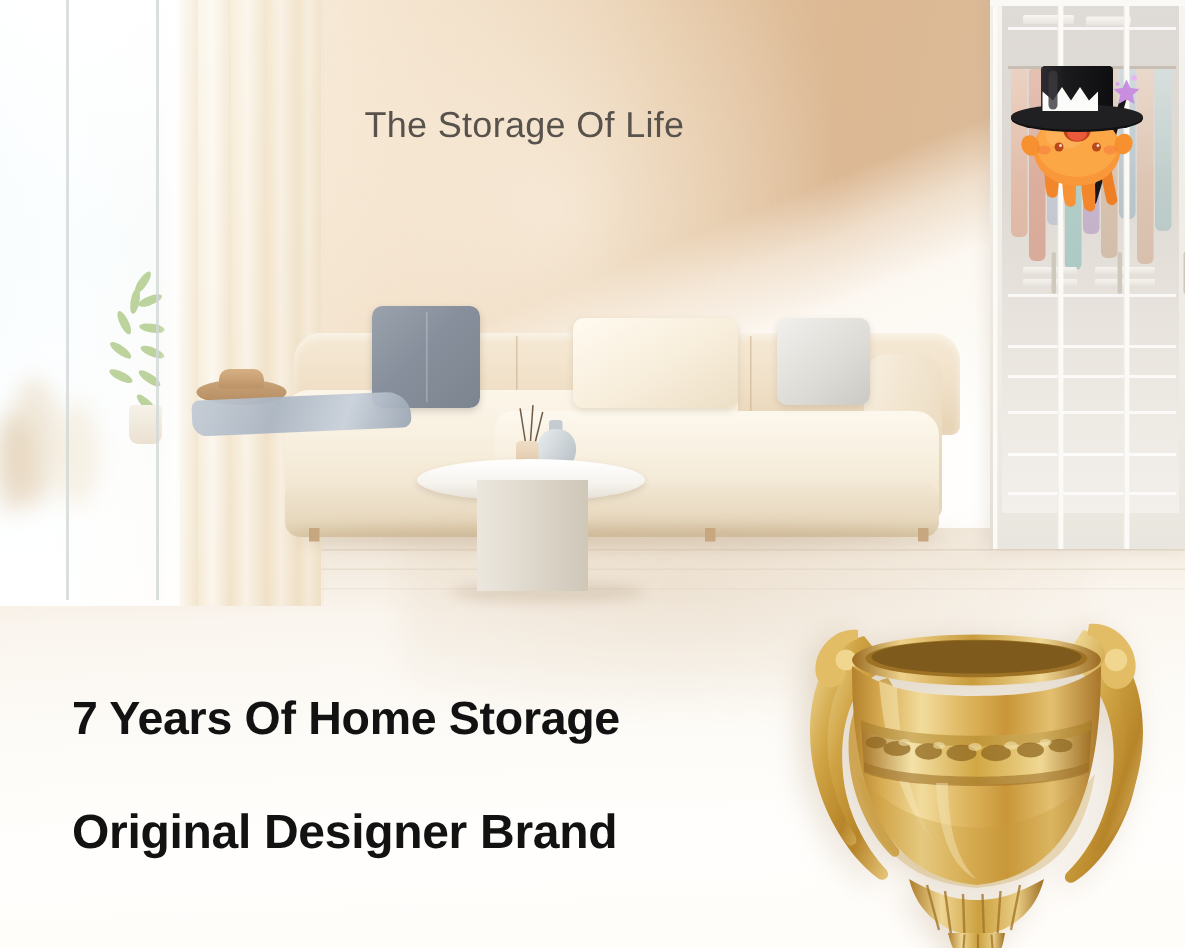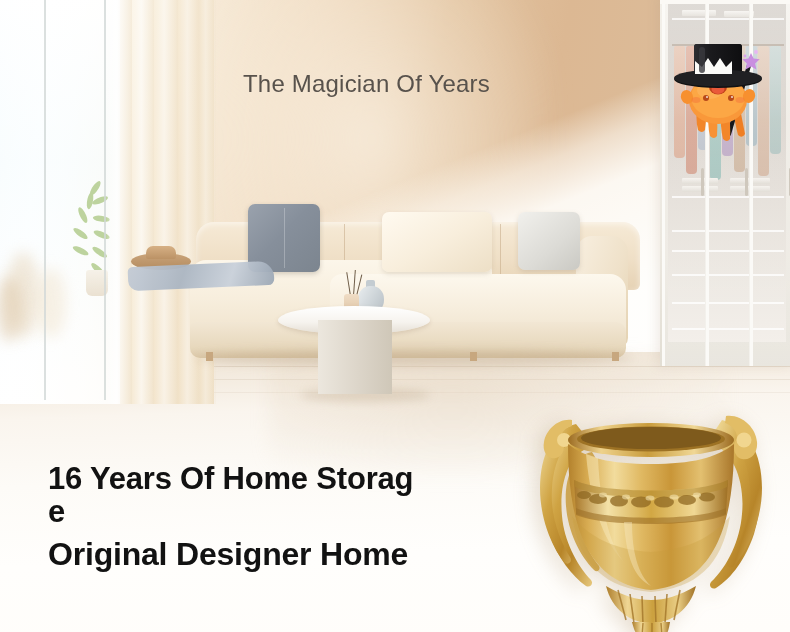--- a/index.html
+++ b/index.html
@@ -750,19 +750,19 @@
         <g stroke="#9e7126" stroke-width="1.4" opacity="0.75">
           <path d="M137 227 L136 240" fill="none"></path>
           <path d="M146 227 L146 240" fill="none"></path>
           <path d="M155 227 L156 240" fill="none"></path>
         </g>
       </g>
     </svg>
   </div>
 
 
-  <div class="tagline">The Magician Of Years</div>
-
-  <div class="headline">16 Years Of Home Storage</div>
-
-  <div class="subheadline">Original Designer Home</div>
+  <div class="tagline">The Storage Of Life</div>
+
+  <div class="headline">7 Years Of Home Storage</div>
+
+  <div class="subheadline">Original Designer Brand</div>
 
 </div>
 
 </body></html>

